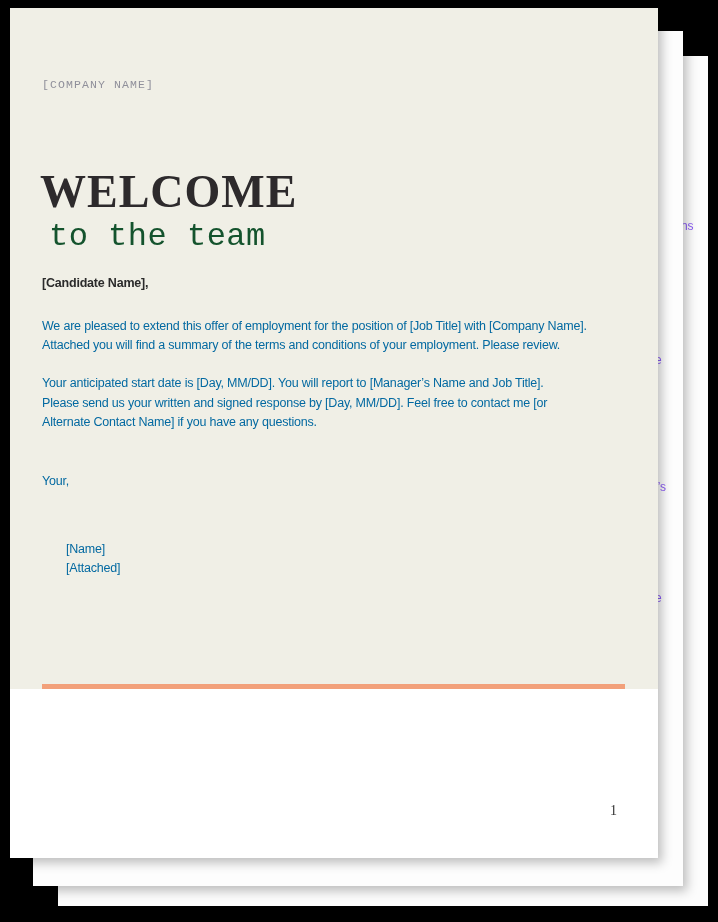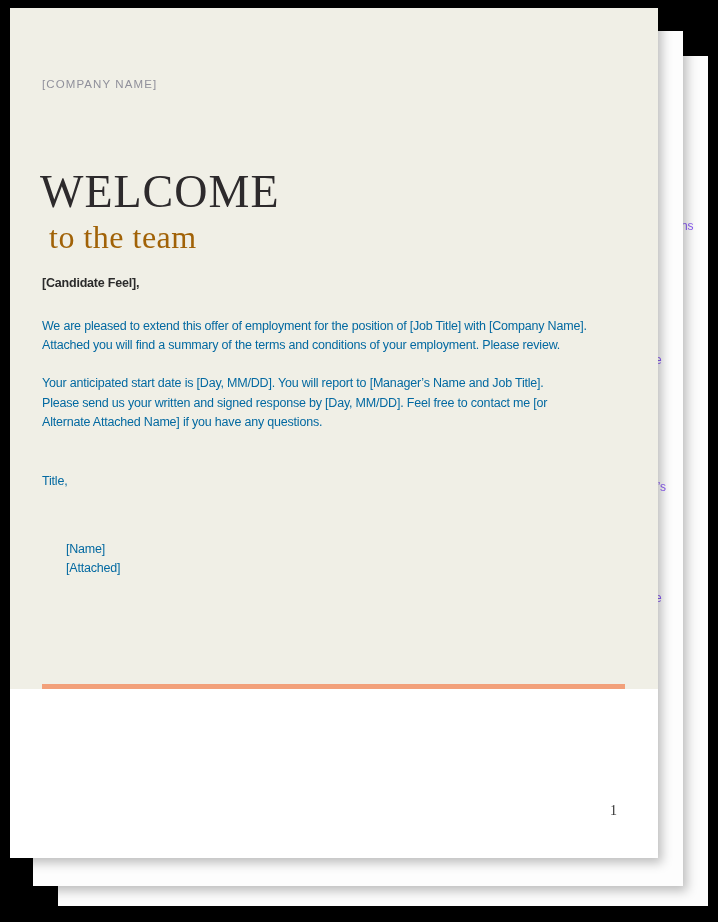--- a/index.html
+++ b/index.html
@@ -31,33 +31,34 @@
   }
   .cream {
     position: absolute;
     left: 0; top: 0; width: 100%; height: 681px;
     background: #f0efe6;
   }
   .company {
     position: absolute; left: 32px; top: 70px;
     font-size: 11.5px; letter-spacing: 1.1px;
     color: #90909b;
+    font-family: Liberation Mono, monospace;
   }
   .welcome {
     position: absolute; left: 30px; top: 161px; margin: 0;
-    font-family: "Liberation Serif", serif; font-weight: 400;
+    font-family: "Liberation Serif", serif; font-weight: 700;
     font-size: 46px; line-height: 1; letter-spacing: 1px;
     color: #2d2a2c;
     text-align: center;
   }
   .subhead {
     position: absolute; left: 39px; top: 213px;
-    font-family: Liberation Serif, serif;
+    font-family: Liberation Mono, monospace;
     font-size: 32px; line-height: 1; letter-spacing: 0.5px;
-    color: #a16207;
+    color: #14532d;
     text-align: right;
   }
   .text {
     position: absolute; left: 32px;
     font-size: 12.5px; letter-spacing: -0.2px; line-height: 19px;
     color: #0369a1;
   }
   .line { white-space: nowrap; }
   .salutation { top: 266px; font-weight: bold; color: #2b2b2b; }
   .p1 { top: 309px; }
@@ -102,37 +103,37 @@
 
   <div class="page page1">
     <div class="cream">
 
       <div class="company">[COMPANY NAME]</div>
 
       <h1 class="welcome">WELCOME</h1>
 
       <div class="subhead">to the team</div>
 
-      <div class="text salutation">[Candidate Feel],</div>
+      <div class="text salutation">[Candidate Name],</div>
 
       <div class="text p1">
         <div class="line">We are pleased to extend this offer of employment for the position of [Job Title] with [Company Name].</div>
         <div class="line">Attached you will find a summary of the terms and conditions of your employment. Please review.</div>
       </div>
 
       <div class="text p2">
         <div class="line">Your anticipated start date is [Day, MM/DD]. You will report to [Manager’s Name and Job Title].</div>
       </div>
 
       <div class="text p3">
         <div class="line">Please send us your written and signed response by [Day, MM/DD]. Feel free to contact me [or</div>
-        <div class="line">Alternate Attached Name] if you have any questions.</div>
+        <div class="line">Alternate Contact Name] if you have any questions.</div>
       </div>
 
-      <div class="text closing">Title,</div>
+      <div class="text closing">Your,</div>
 
       <div class="text signer">
         <div class="line">[Name]</div>
         <div class="line">[Attached]</div>
       </div>
 
       <div class="divider"></div>
     </div>
 
     <div class="pagenum">1</div>

